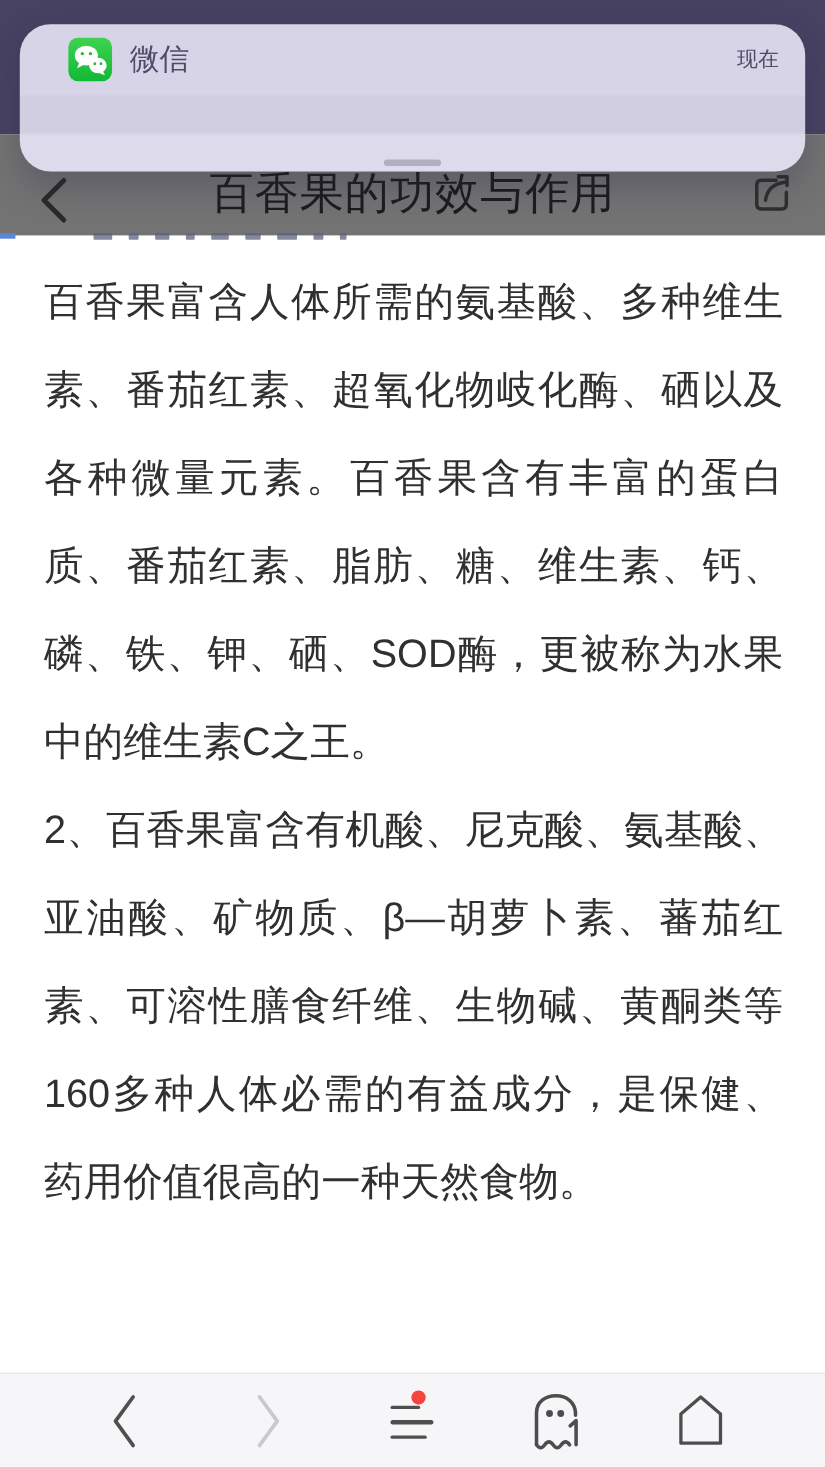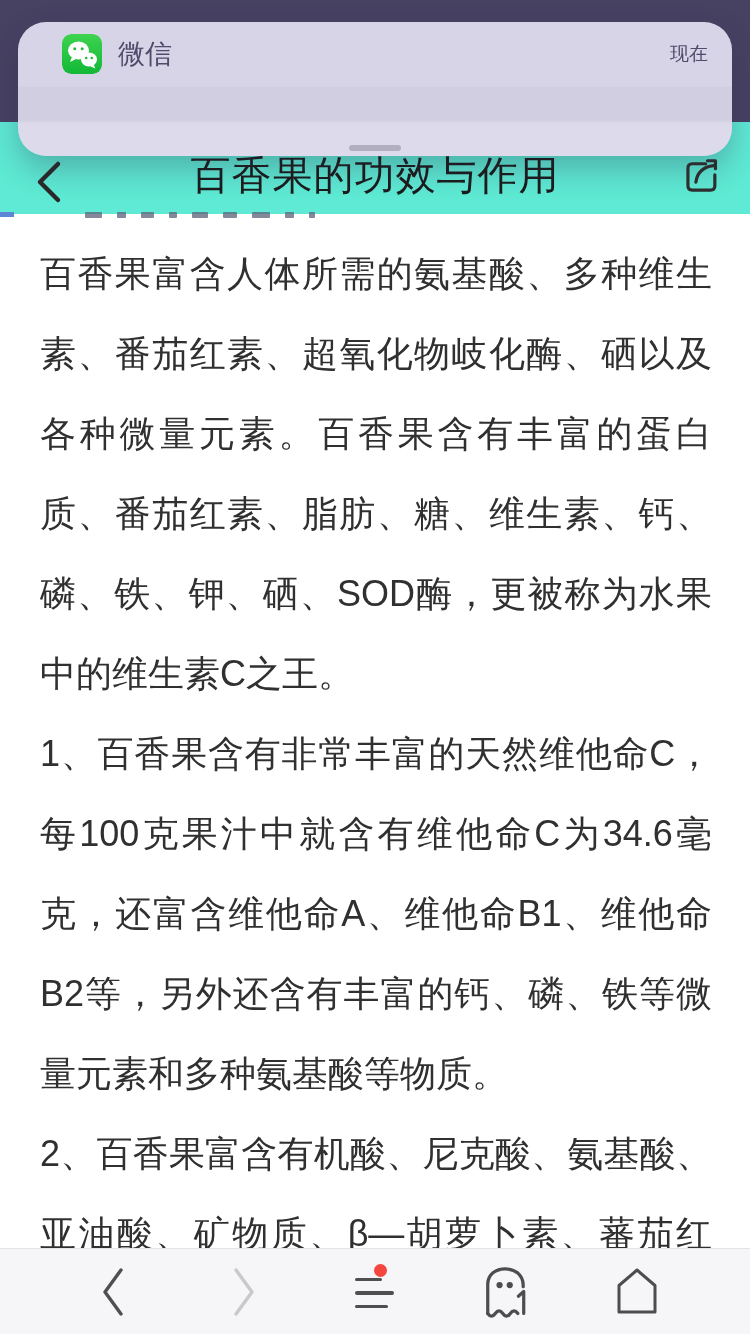--- a/index.html
+++ b/index.html
@@ -7,21 +7,21 @@
   .screen {
     position:relative; width:750px; height:1334px; margin:0 auto;
     background:#ffffff; overflow:hidden;
     font-family:"Liberation Sans","DejaVu Sans",sans-serif;
   }
 
   
   .status-band { position:absolute; left:0; top:0; width:750px; height:122px; background:#474162; }
 
   
-  .page-header { position:absolute; left:0; top:122px; width:750px; height:92px; background:#5eead4; }
+  .page-header { position:absolute; left:0; top:122px; width:750px; height:92px; background:#737373; }
   .back-btn { position:absolute; left:30px; top:36px; width:44px; height:48px; cursor:pointer; }
   .page-title {
     position:absolute; left:95px; right:95px; top:26px; height:52px;
     text-align:center; font-size:40px; color:#1c1c1c; letter-spacing:1px;
     white-space:nowrap; overflow:hidden;
   }
   .share-btn { position:absolute; right:26px; top:32px; width:44px; height:44px; cursor:pointer; }
 
   
   .meta-row { position:absolute; left:0; top:204px; width:750px; height:16px; overflow:hidden; }
@@ -109,21 +109,20 @@
         <span style="width:14px"></span>
       <span style="width:18px"></span>
         <span style="width:9px"></span>
         <span style="width:6px"></span>
     </div>
   </div>
 
   <div class="content-clip">
     <div class="article">
       <p>百香果富含人体所需的氨基酸、多种维生素、番茄红素、超氧化物岐化酶、硒以及各种微量元素。百香果含有丰富的蛋白质、番茄红素、脂肪、糖、维生素、钙、磷、铁、钾、硒、SOD酶，更被称为水果中的维生素C之王。</p>
-      <p>1、百香果含有非常丰富的天然维他命C，每100克果汁中就含有维他命C为34.6毫克，还富含维他命A、维他命B1、维他命B2等，另外还含有丰富的钙、磷、铁等微量元素和多种氨基酸等物质。</p>
       <p>2、百香果富含有机酸、尼克酸、氨基酸、亚油酸、矿物质、β—胡萝卜素、蕃茄红素、可溶性膳食纤维、生物碱、黄酮类等160多种人体必需的有益成分，是保健、药用价值很高的一种天然食物。</p>
 
     </div>
   </div>
 
   <div class="notification">
     <div class="notif-top">
       <svg class="wechat-icon" viewBox="0 0 40 40">
         <defs>
           <linearGradient id="wxg" x1="0" y1="0" x2="0" y2="1">

